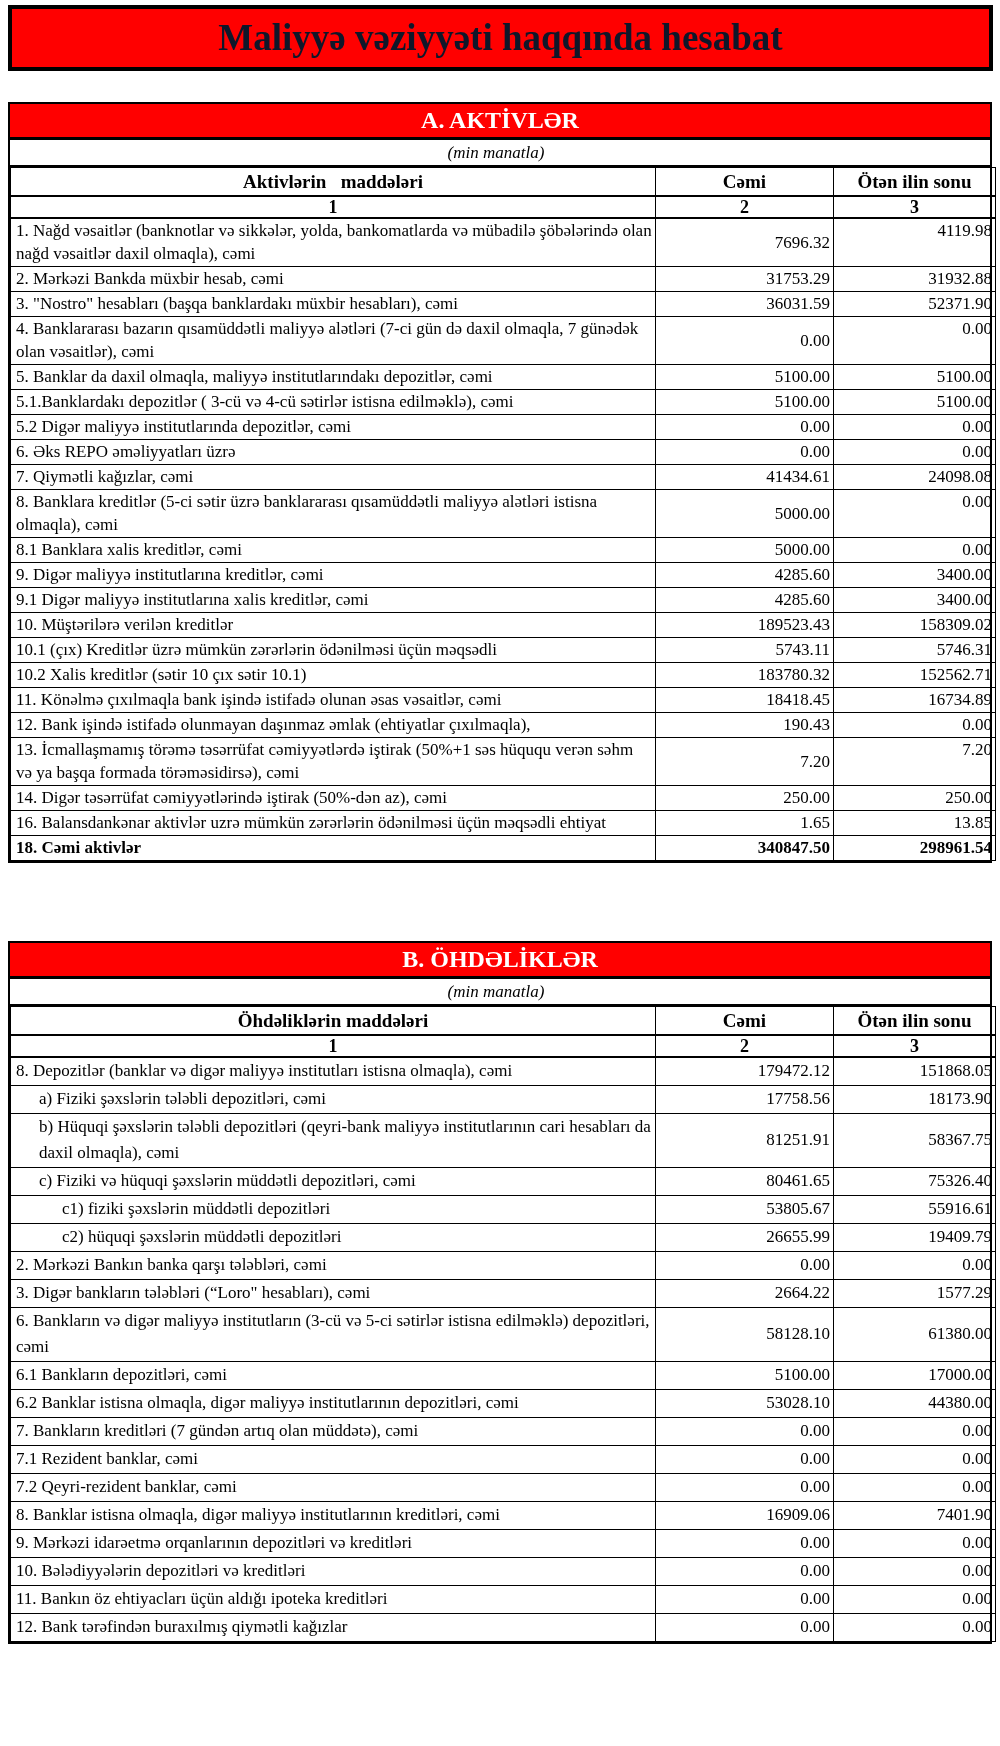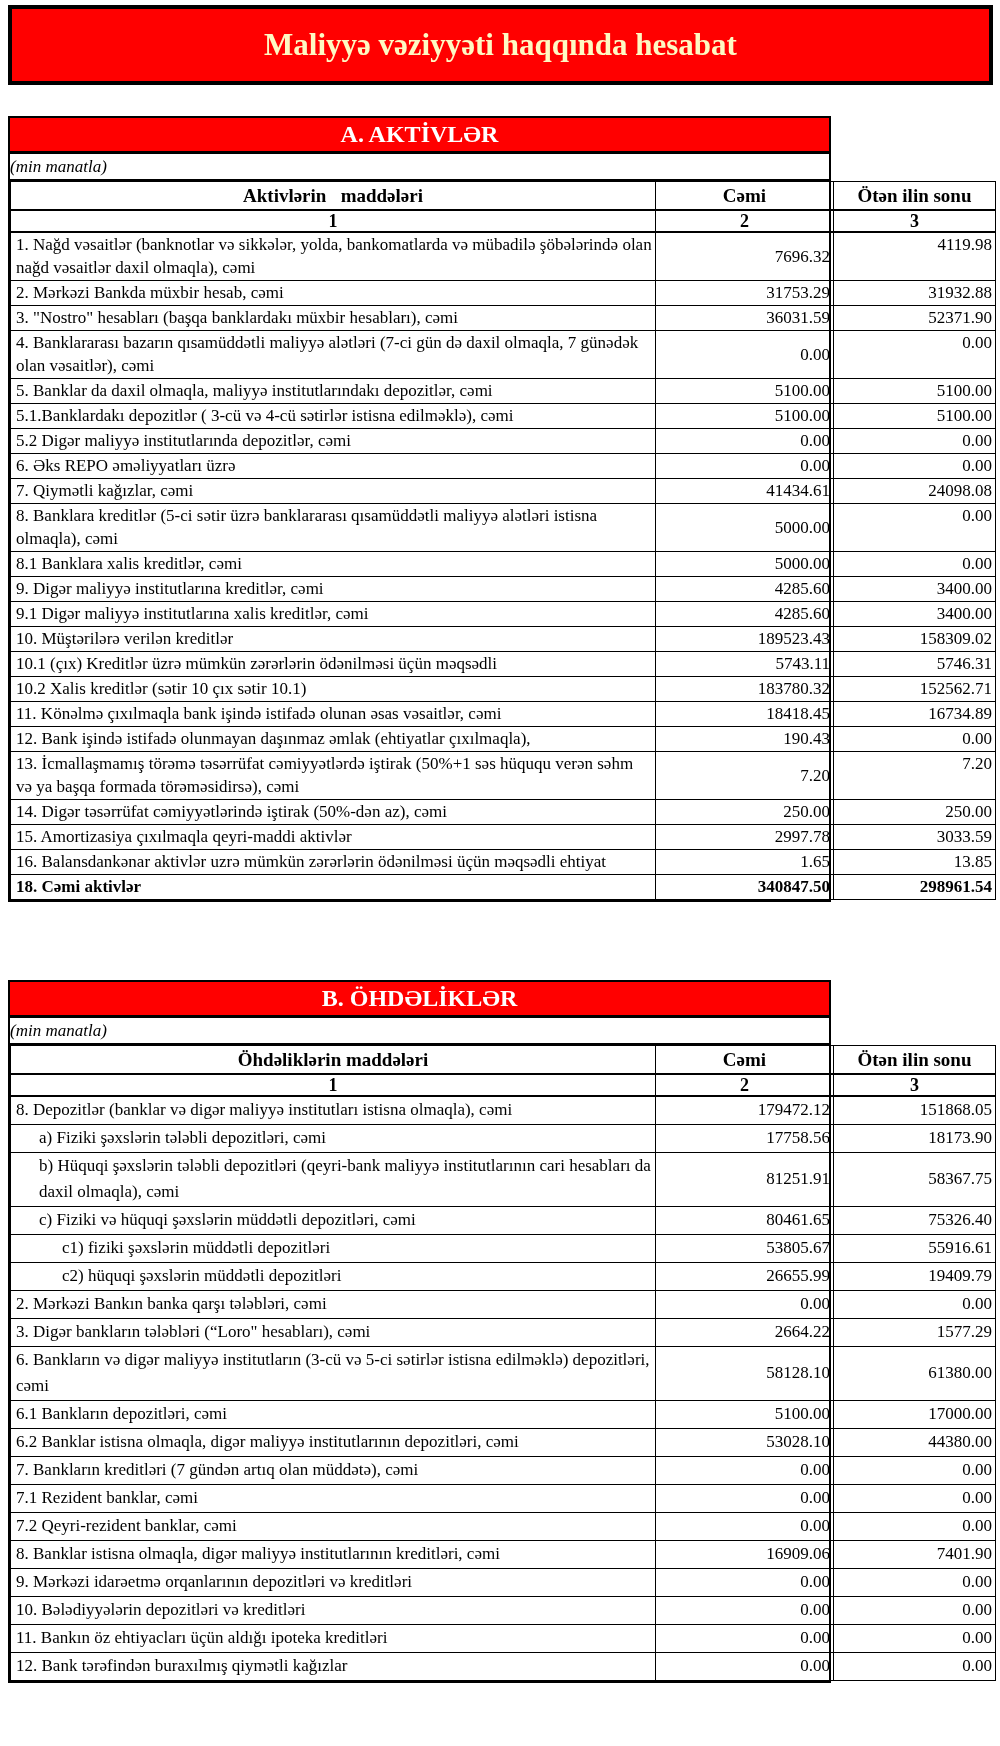--- a/index.html
+++ b/index.html
@@ -11,39 +11,39 @@
   body{
     width:1000px;height:1746px;overflow:hidden;
     font-family:"Liberation Serif", serif;color:var(--ink);
   }
   .page{padding:5px 7px 0 8px;}
 
   
   .title-banner{
     box-sizing:border-box;width:985px;
     border:4px solid var(--ink);background:var(--red);
-    color:#fef9c3;text-align:center;font-weight:bold;
-    font-size:31px;line-height:44px;padding:14px 0;
+    color:#0f172a;text-align:center;font-weight:bold;
+    font-size:37px;line-height:44px;padding:7px 0;
     margin-bottom:31px;
   }
 
   
   .section-block{
-    box-sizing:border-box;width:823px;
+    box-sizing:border-box;width:984px;
     border:2px solid var(--ink);
     background:var(--paper);
   }
   .section-block.assets{margin-bottom:78px;}
   .section-banner{
     background:var(--red);color:#fff;font-weight:bold;text-align:center;
     font-size:24px;line-height:30px;padding:1px 0 2px;
     border-bottom:3px solid var(--ink);
   }
   .unit-row{
-    text-align:left;font-style:italic;font-size:17px;line-height:21px;
+    text-align:center;font-style:italic;font-size:17px;line-height:21px;
     padding:2px 8px 2px 0;border-bottom:2px solid var(--ink);
   }
 
   table{width:100%;border-collapse:collapse;table-layout:fixed;}
   col.c1{width:645px;} col.c2{width:178px;} col.c3{width:162px;}
 
   th,td{border:1px solid var(--ink);overflow:hidden;}
   th{
     font-weight:bold;text-align:center;font-size:19px;line-height:25px;
     padding:1px 2px;border-bottom:2px solid var(--ink);white-space:pre-wrap;
@@ -193,25 +193,20 @@
             <td class="label">13. İcmallaşmamış törəmə təsərrüfat cəmiyyətlərdə iştirak (50%+1 səs hüququ verən səhm və ya başqa formada törəməsidirsə), cəmi</td>
             <td class="val val-total">7.20</td>
             <td class="val val-prev">7.20</td>
           </tr>
           <tr>
             <td class="label">14. Digər təsərrüfat cəmiyyətlərində iştirak (50%-dən az), cəmi</td>
             <td class="val val-total">250.00</td>
             <td class="val val-prev">250.00</td>
           </tr>
           <tr>
-            <td class="label">15. Amortizasiya çıxılmaqla qeyri-maddi aktivlər</td>
-            <td class="val val-total">2997.78</td>
-            <td class="val val-prev">3033.59</td>
-          </tr>
-          <tr>
             <td class="label">16. Balansdankənar aktivlər uzrə mümkün zərərlərin ödənilməsi üçün məqsədli ehtiyat</td>
             <td class="val val-total">1.65</td>
             <td class="val val-prev">13.85</td>
           </tr>
           <tr class="bold-row">
             <td class="label">18. Cəmi aktivlər</td>
             <td class="val val-total">340847.50</td>
             <td class="val val-prev">298961.54</td>
           </tr>
         </tbody>

